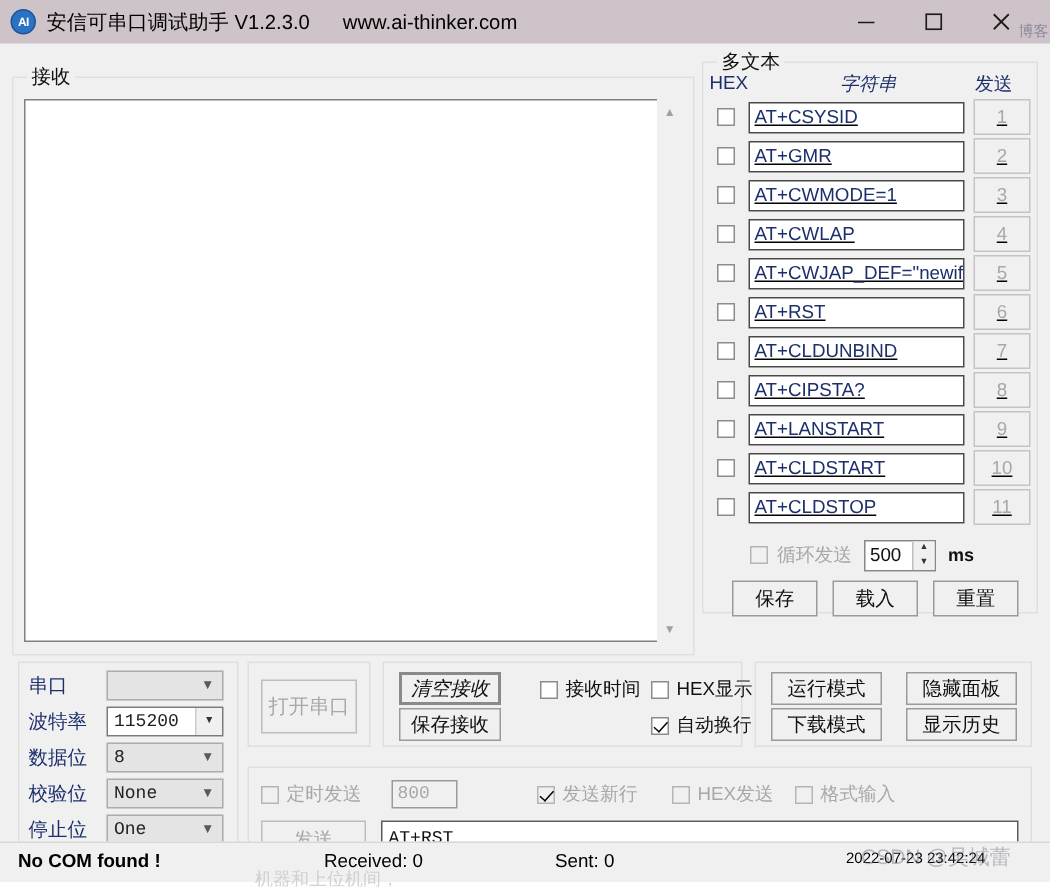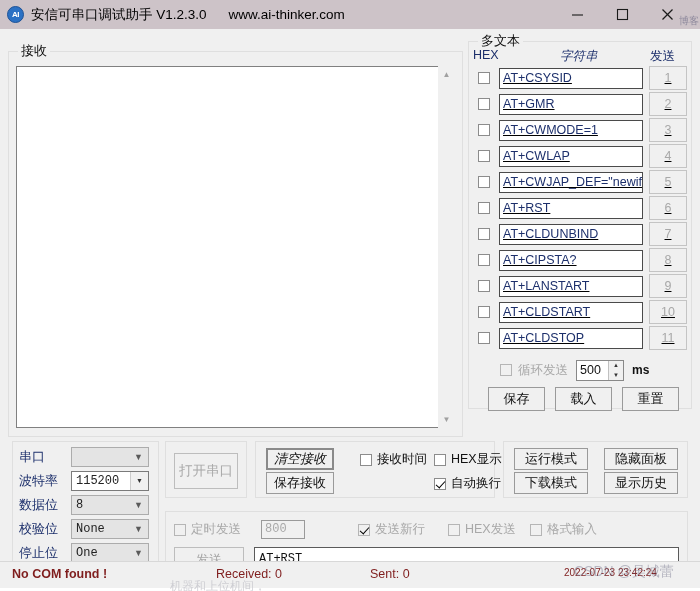--- a/index.html
+++ b/index.html
@@ -437,21 +437,21 @@
     position: absolute;
     left: 0; bottom: 0;
     width: 700px; height: 26px;
     background: #f0f0f0;
     border-top: 1px solid #d8d8d8;
   }
   .st-item {
     position: absolute;
     top: 5px;
     font-size: 12.5px;
-    color: #7f1d1d;
+    color: #000000;
     white-space: nowrap;
   }
   .st-com { left: 12px; font-weight: bold; }
   .st-recv { left: 216px; }
   .st-sent { left: 370px; }
   .st-time { left: 564px; font-size: 10px; }
 
   .bg-strip {
     position: absolute;
     left: 0; top: 588px;

